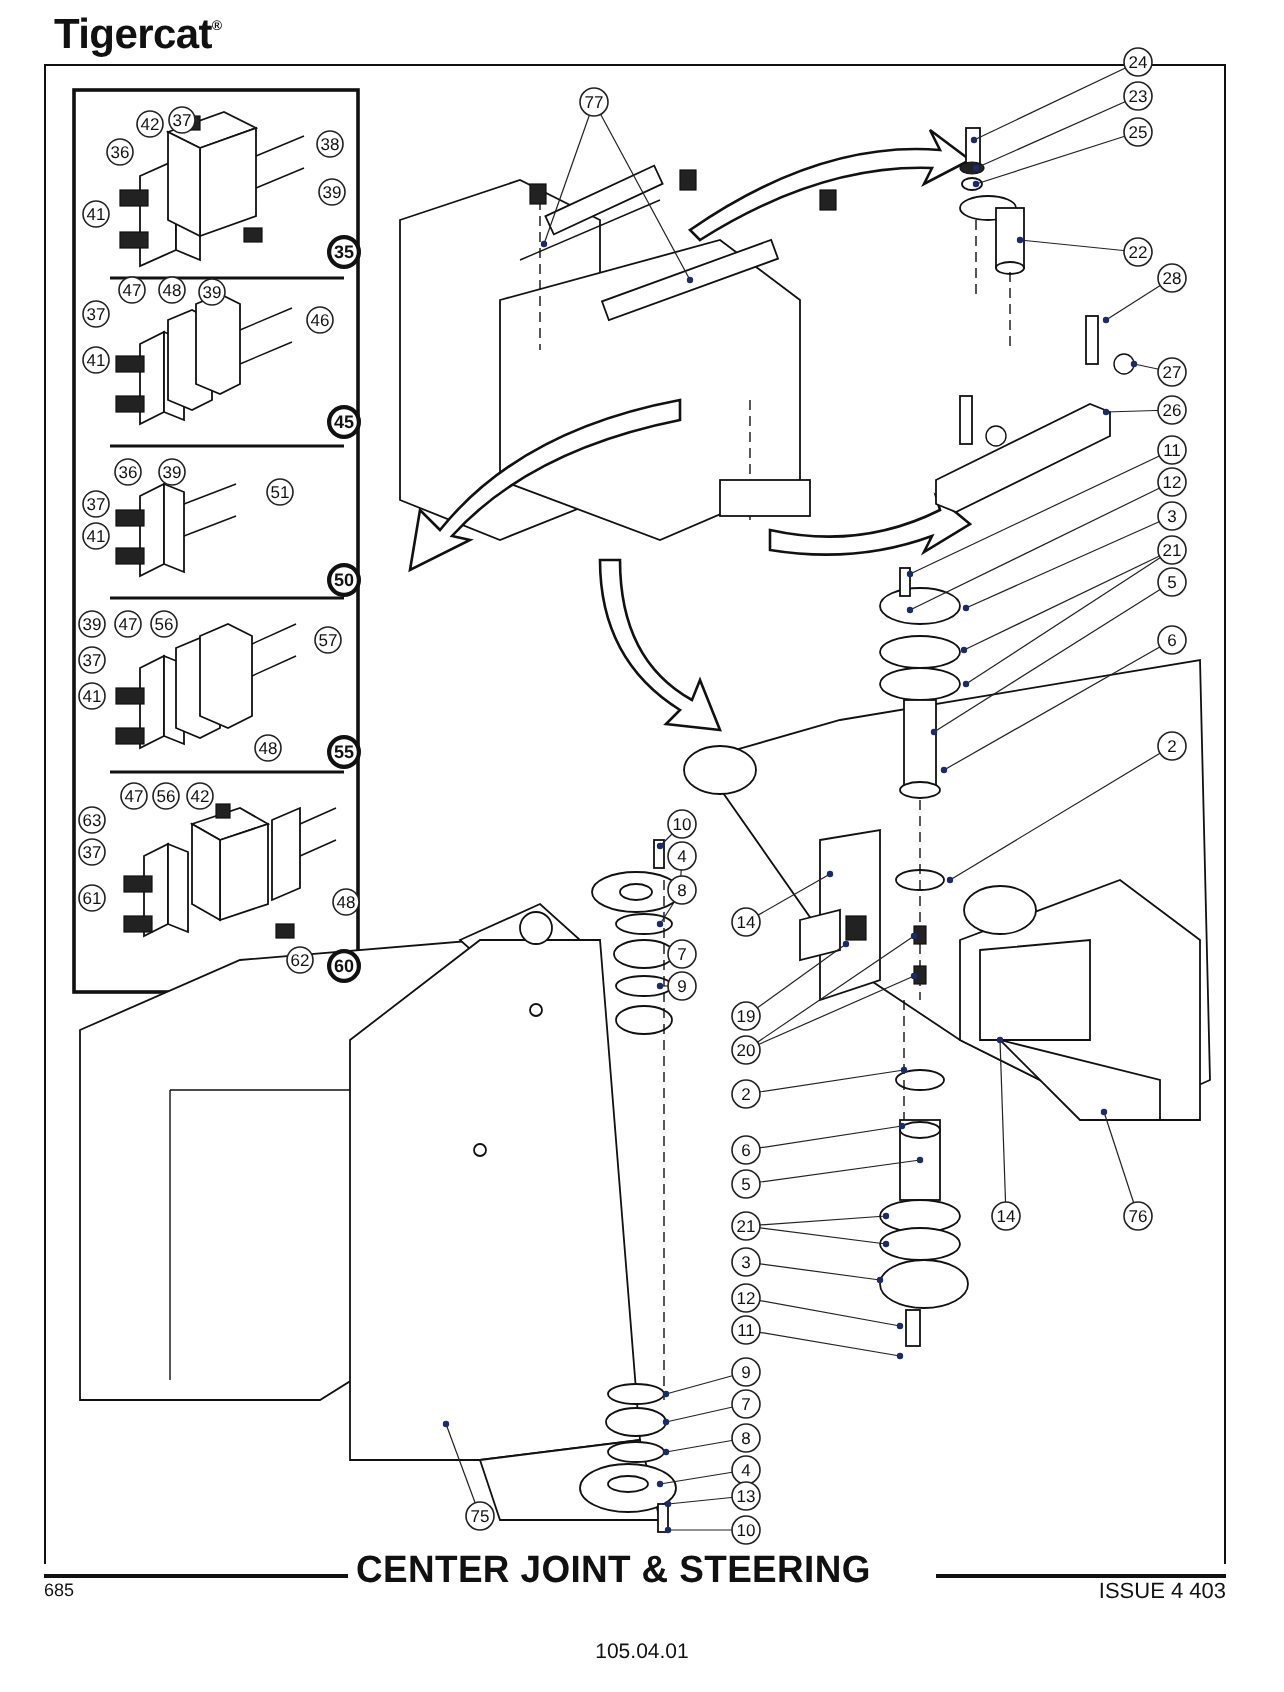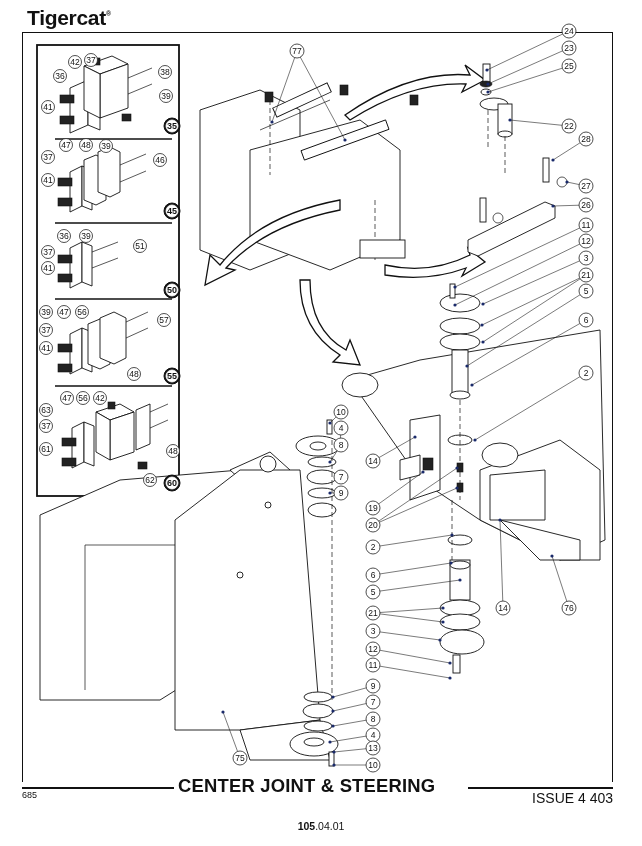--- a/index.html
+++ b/index.html
@@ -3,23 +3,23 @@
 <meta charset="utf-8">
 <style>
   html, body { margin:0; padding:0; background:#fff; }
   body { width:642px; height:846px; position:relative; overflow:hidden; font-family:"Liberation Sans", sans-serif; color:#111; }
   .brand { position:absolute; left:27px; top:6px; font-size:21px; font-weight:bold; letter-spacing:-0.3px; }
   .brand sup { font-size:7px; vertical-align:top; position:relative; top:4px; }
   .frame { position:absolute; left:22px; top:32px; width:591px; height:750px; border:1.5px solid #111; border-bottom:none; box-sizing:border-box; }
   .footline { position:absolute; top:787px; height:1.5px; background:#111; }
   .title { position:absolute; left:178px; top:775px; font-size:19px; font-weight:bold; letter-spacing:0.2px; transform:scaleX(0.97); transform-origin:left; }
   .pgnum { position:absolute; left:22px; top:790px; font-size:9px;text-align:right; }
-  .issue { position:absolute; right:29px; top:790px; font-size:14px; }
+  .issue { position:absolute; right:29px; top:790px; font-size:11px; }
   .docnum { position:absolute; left:0; width:642px; text-align:center; top:820px; font-size:10.5px; }
-  .docnum b { font-weight:bold; }
+  .docnum b { font-weight:normal; }
   svg#art { position:absolute; left:0; top:0; }
   .callout circle { fill:#fff; stroke:#222; stroke-width:0.8; }
   .callout text { font-family:"Liberation Sans", sans-serif; font-size:8.5px; text-anchor:middle; dominant-baseline:central; fill:#111; }
   .variant circle { fill:#111; stroke:#111; stroke-width:1; }
   .variant .ring { fill:#fff; stroke:#fff; stroke-width:0.8; }
   .variant text { font-family:"Liberation Sans", sans-serif; font-size:9px; font-weight:bold; text-anchor:middle; dominant-baseline:central; fill:#111; }
   .leader { stroke:#222; stroke-width:0.6; fill:none; }
   .dot { fill:#1a2a6a; }
   .part { fill:#fff; stroke:#111; stroke-width:0.9; }
   .thin { fill:none; stroke:#111; stroke-width:0.7; }

